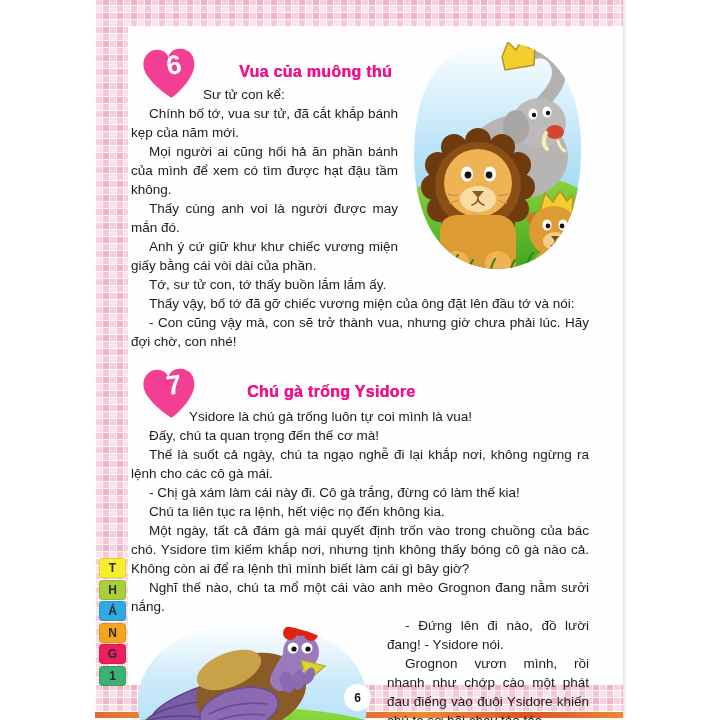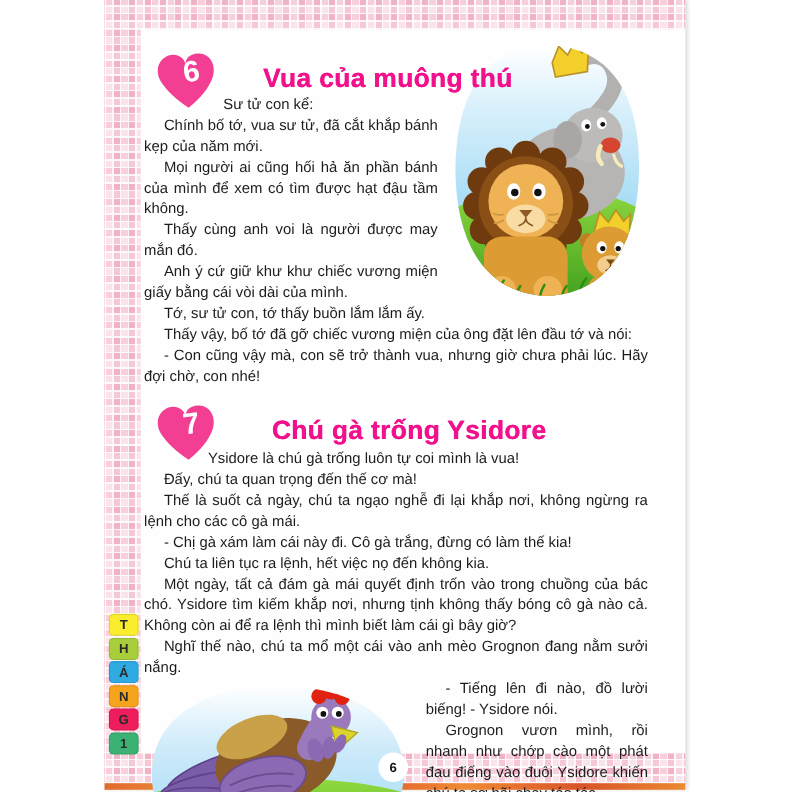--- a/index.html
+++ b/index.html
@@ -33,21 +33,21 @@
   }
   
   .story-header{display:flex;align-items:center;position:relative;z-index:2;}
   .heart-badge{width:56px;height:54px;flex:0 0 auto;position:relative;margin-left:10px;}
   .heart-badge svg{display:block;}
   .heart-num{
     position:absolute;top:9px;left:20px;width:26px;text-align:center;
     color:#ffffff;font-size:27px;font-weight:bold;transform:rotate(-8deg);
   }
   .story-title{
-    font-size:24px;font-weight:bold;color:#f2108c;letter-spacing:0.3px;
+    font-size:16px;font-weight:bold;color:#f2108c;letter-spacing:0.3px;
     margin:0 auto 6px 42px;white-space:nowrap;
     text-shadow:0.4px 0 0 #f2108c;
   }
   .story-title.t7{margin-left:50px;}
   
   .story{font-size:13.5px;line-height:19px;color:#1c1c1c;}
   .story p{margin:0;text-align:justify;text-indent:18px;}
   .opening{margin-top:-16px !important;margin-left:72px !important;text-indent:0 !important;text-align:left !important;}
   .opening.o7{margin-top:-14px !important;margin-left:58px !important;}
   .illus-right{float:right;width:183px;height:242px;margin:-12px 0 4px 8px;shape-outside:inset(0);}
@@ -198,21 +198,21 @@
           </svg>
           <span class="heart-num">6</span>
         </div>
         <h1 class="story-title">Vua của muông thú</h1>
       </div>
 
       <p class="opening">Sư tử con kể:</p>
       <p>Chính bố tớ, vua sư tử, đã cắt khắp bánh kẹp của năm mới.</p>
       <p>Mọi người ai cũng hối hả ăn phần bánh của mình để xem có tìm được hạt đậu tầm không.</p>
       <p>Thấy cùng anh voi là người được may mắn đó.</p>
-      <p>Anh ý cứ giữ khư khư chiếc vương miện giấy bằng cái vòi dài của mình.</p>
+      <p>Anh ý cứ giữ khư khư chiếc vương miện giấy bằng cái vòi dài của phần.</p>
       <p>Tớ, sư tử con, tớ thấy buồn lắm lắm ấy.</p>
       <p>Thấy vậy, bố tớ đã gỡ chiếc vương miện của ông đặt lên đầu tớ và nói:</p>
       <p>- Con cũng vậy mà, con sẽ trở thành vua, nhưng giờ chưa phải lúc. Hãy đợi chờ, con nhé!</p>
     </section>
 
     <section class="story story7-block clearfix">
       <div class="story-header">
         <div class="heart-badge">
           <svg width="56" height="54" viewBox="0 0 56 54">
             <path d="M29 13 C30 5 22 0 14 2 C5 5 1 14 5 24 C9 33 19 44 28 51 C38 45 49 35 53 25 C57 14 52 4 42 3 C34 2 29 7 29 13 Z" fill="#f23f94" transform="rotate(-6 28 27)"></path>
@@ -306,20 +306,20 @@
 
                 <g fill="#8b69b3">
                   <ellipse cx="158" cy="64" rx="7" ry="11" transform="rotate(-18 158 64)"></ellipse>
                   <ellipse cx="170" cy="62" rx="6" ry="10" transform="rotate(8 170 62)"></ellipse>
                   <ellipse cx="180" cy="58" rx="5" ry="9" transform="rotate(26 180 58)"></ellipse>
                 </g>
               </g>
             </g>
           </svg>
         </div>
-        <p>- Tiếng lên đi nào, đồ lười biếng! - Ysidore nói.</p>
+        <p>- Đứng lên đi nào, đồ lười đang! - Ysidore nói.</p>
         <p>Grognon vươn mình, rồi nhanh như chớp cào một phát đau điếng vào đuôi Ysidore khiến chú ta sợ hãi chạy táo tác.</p>
 
       </div>
     </section>
 
   </div>
 </div>
 
 </body></html>

